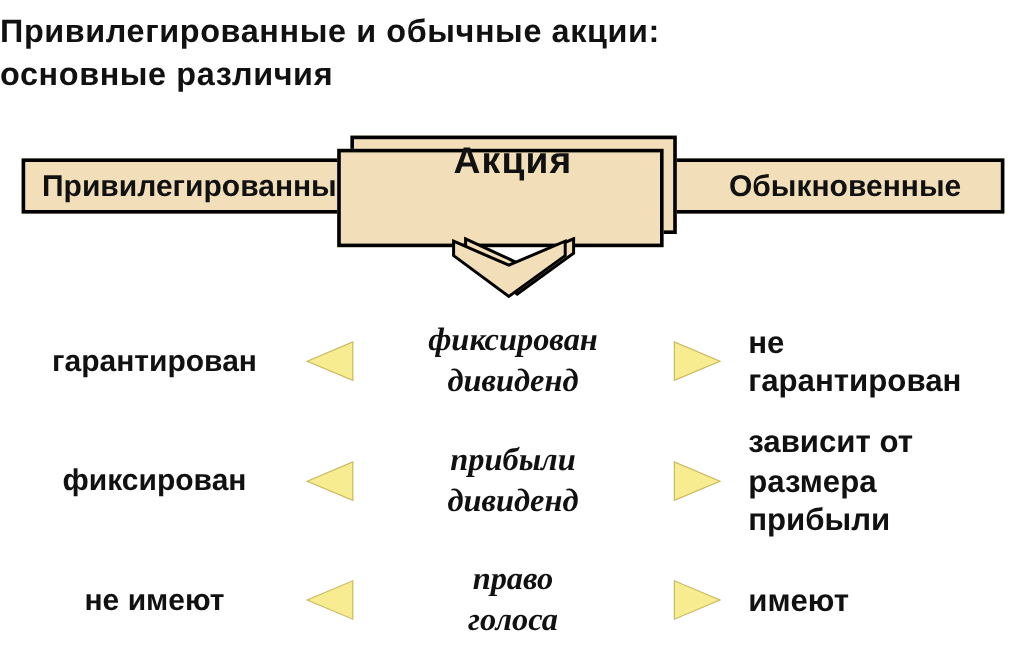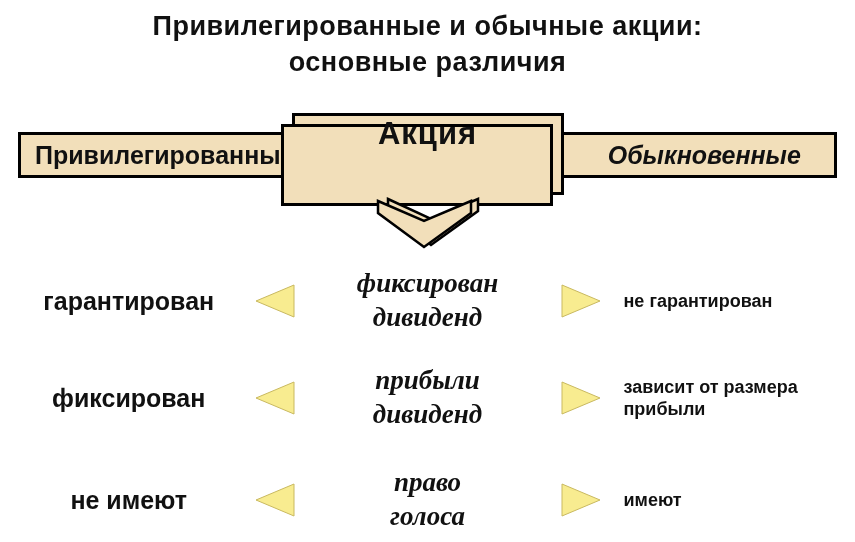--- a/index.html
+++ b/index.html
@@ -15,36 +15,36 @@
     background:var(--bg);
     font-family:"Liberation Sans", sans-serif;
     color:var(--text);
     overflow:hidden;
   }
   .page{position:relative;width:855px;height:542px;background:var(--bg);}
 
   
   .title{
     position:absolute;top:8px;left:0;right:0;
-    text-align:center;font-weight:bold;font-size:27px;line-height:1.35;
+    font-weight:bold;font-size:27px;line-height:1.35;
     letter-spacing:0.5px;
   }
   .title span{display:block;}
 
   
   .banner-bar{
     position:absolute;top:132px;left:18px;right:18px;height:46px;
     background:var(--banner-fill);
     border:3px solid var(--border);
     display:flex;align-items:center;
     z-index:1;
   }
   .banner-bar .zone-left{flex:1;text-align:left;padding-left:14px;font-weight:bold;font-size:25px;}
   .banner-bar .zone-spacer{width:280px;}
-  .banner-bar .zone-right{flex:1;text-align:center;font-weight:bold;font-size:25px;font-style:italic;}
+  .banner-bar .zone-right{flex:1;text-align:center;font-weight:bold;font-size:25px;}
 
   .banner-center{
     position:absolute;top:113px;left:50%;transform:translateX(-50%);
     width:272px;height:82px;
     background:var(--banner-fill);
     border:3px solid var(--border);
     display:flex;align-items:flex-start;justify-content:center;
     font-weight:bold;font-size:31px;letter-spacing:1px;
     z-index:2;
   }
@@ -71,21 +71,21 @@
     padding:0 26px;
   }
   .row-1{top:258px;height:86px;}
   .row-2{top:352px;height:92px;}
   .row-3{top:458px;height:84px;}
 
   .cell-left{
     text-align:center;font-weight:bold;font-size:25px;padding-right:6px;
   }
   .cell-right{
-    text-align:left;font-weight:bold;font-size:18px;padding-left:6px;
+    text-align:left;font-weight:bold;font-size:26px;padding-left:6px;
     max-width:220px;line-height:1.25;
   }
   .cell-center{
     text-align:center;
     font-family:"Liberation Serif", serif;
     font-style:italic;font-weight:bold;
     font-size:27px;line-height:1.25;
   }
   .cell-center span{display:block;}
   .tri{display:flex;align-items:center;justify-content:center;}

